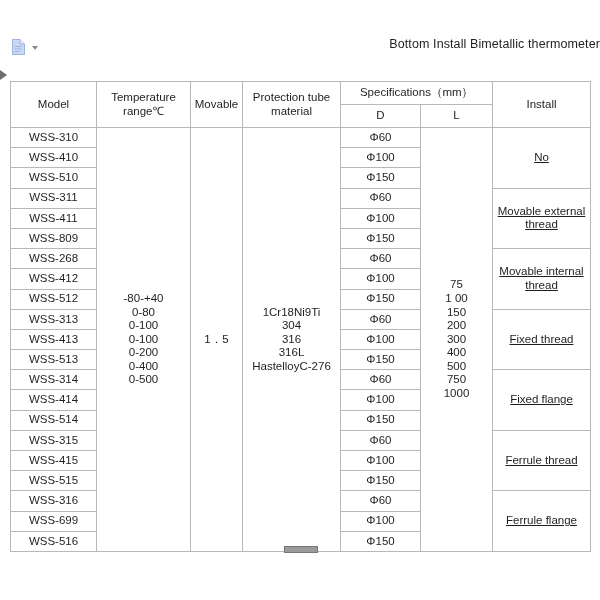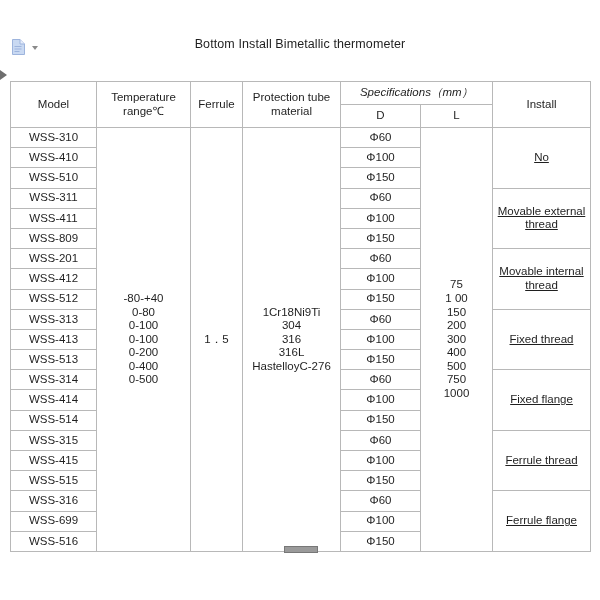--- a/index.html
+++ b/index.html
@@ -40,21 +40,21 @@
     height: 0;
     border-left: 3.5px solid transparent;
     border-right: 3.5px solid transparent;
     border-top: 4px solid #8a8a8a;
   }
   .page-title {
     position: absolute;
     left: 0;
     top: 3px;
     width: 600px;
-    text-align: center;
+    text-align: right;
     font-size: 12.5px;
     letter-spacing: 0.1px;
     color: #1f1f1f;
     white-space: nowrap;
   }
 
   
   .edge-marker {
     position: absolute;
     left: 0px;
@@ -89,21 +89,20 @@
     color: #1f1f1f;
     line-height: 1.18;
   }
   th.hdr {
     height: 44px;
     font-size: 12px;
   }
   th.hdr-top {
     height: 22px;
     font-size: 12px;
-    font-style: italic;
   }
   th.hdr-sub {
     height: 22px;
     font-size: 12px;
   }
   td.cell {
     height: 19.2px;
   }
   td.model {
     font-size: 11.5px;
@@ -171,21 +170,21 @@
         <col class="c-l">
         <col class="c-install">
     </colgroup>
     <thead>
       <tr>
         <th class="hdr" rowspan="2">Model</th>
         <th class="hdr" rowspan="2">
           <span>Temperature</span><br>
           <span>range℃</span>
         </th>
-        <th class="hdr" rowspan="2">Ferrule</th>
+        <th class="hdr" rowspan="2">Movable</th>
         <th class="hdr" rowspan="2">
           <span>Protection tube</span><br>
           <span>material</span>
         </th>
         <th class="hdr-top" colspan="2">Specifications（mm）</th>
         <th class="hdr" rowspan="2">Install</th>
       </tr>
       <tr>
         <th class="hdr-sub">D</th>
         <th class="hdr-sub">L</th>
@@ -243,21 +242,21 @@
       <tr>
         <td class="cell model">WSS-411</td>
         <td class="cell">Φ100</td>
       </tr>
       <tr>
         <td class="cell model">WSS-809</td>
         <td class="cell">Φ150</td>
       </tr>
 
       <tr>
-        <td class="cell model">WSS-201</td>
+        <td class="cell model">WSS-268</td>
         <td class="cell">Φ60</td>
         <td class="cell install" rowspan="3">Movable internal thread</td>
       </tr>
       <tr>
         <td class="cell model">WSS-412</td>
         <td class="cell">Φ100</td>
       </tr>
       <tr>
         <td class="cell model">WSS-512</td>
         <td class="cell">Φ150</td>

